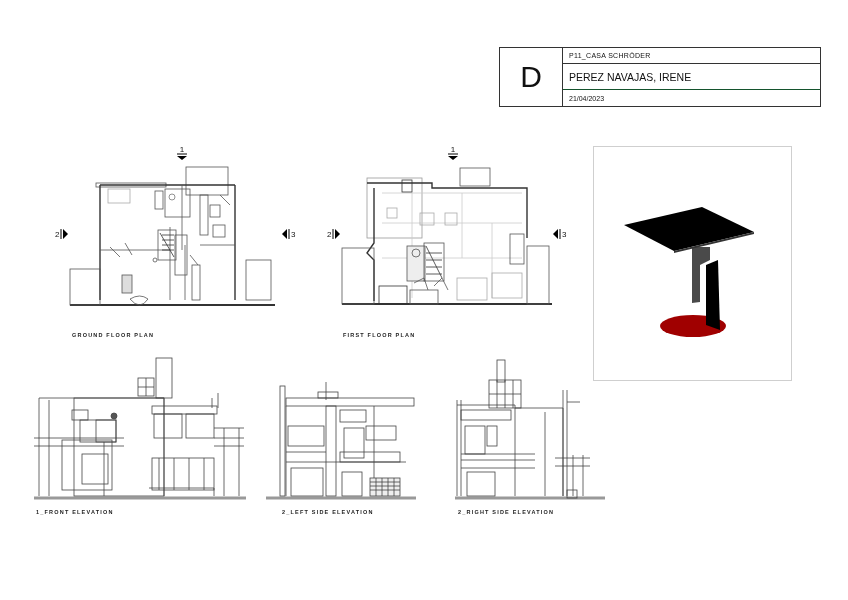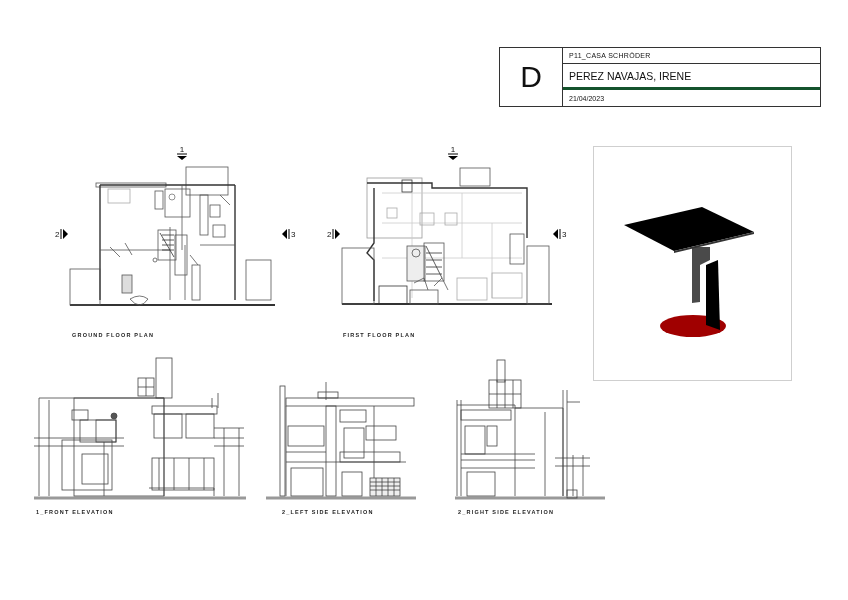--- a/index.html
+++ b/index.html
@@ -2,21 +2,21 @@
 <html><head>
 <meta charset="utf-8">
 <style>
   html, body { margin:0; padding:0; background:#ffffff; }
   body { width:848px; height:600px; position:relative; overflow:hidden; font-family:"Liberation Sans", sans-serif; color:#111; }
   
   .titleblock { position:absolute; left:499px; top:47px; width:322px; height:60px; border:1px solid #333; box-sizing:border-box; }
   .tb-letter { position:absolute; left:0; top:0; width:62px; height:58px; border-right:1px solid #333; display:flex; align-items:center; justify-content:center; font-size:30px; font-weight:normal; color:#111; }
   .tb-row { position:absolute; left:63px; right:0; box-sizing:border-box; padding-left:6px; display:flex; align-items:center; }
   .tb-row1 { top:0; height:16px; border-bottom:1px solid #333; font-size:7px; letter-spacing:0.3px; }
-  .tb-row2 { top:16px; height:26px; border-bottom:3px solid #14532d; font-size:10.5px; }
+  .tb-row2 { top:16px; height:26px; border-bottom:1px solid #14532d; font-size:10.5px; }
   .tb-row3 { top:42px; height:16px; font-size:7px; }
   
   .caption { position:absolute; font-size:5.5px; font-weight:bold; letter-spacing:1.2px; color:#222; white-space:nowrap; }
   
   .marker { position:absolute; font-size:8px; color:#111; display:flex; align-items:center; gap:1px; }
   .render-frame { position:absolute; left:593px; top:146px; width:199px; height:235px; border:1px solid #cfcfcf; box-sizing:border-box; background:#fff; }
   svg { position:absolute; overflow:visible; }
 </style>
 </head>
 <body>

